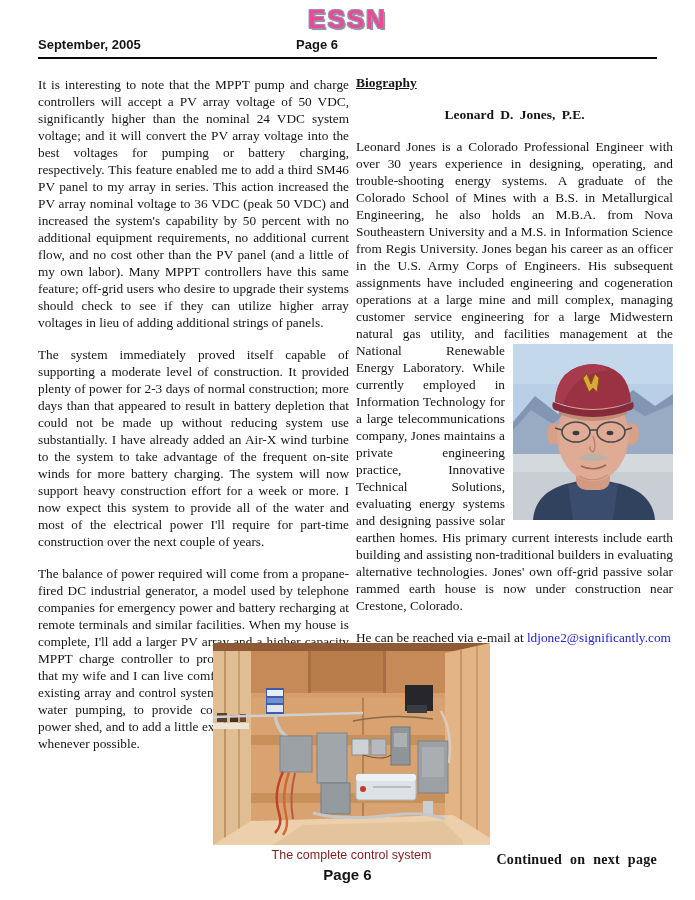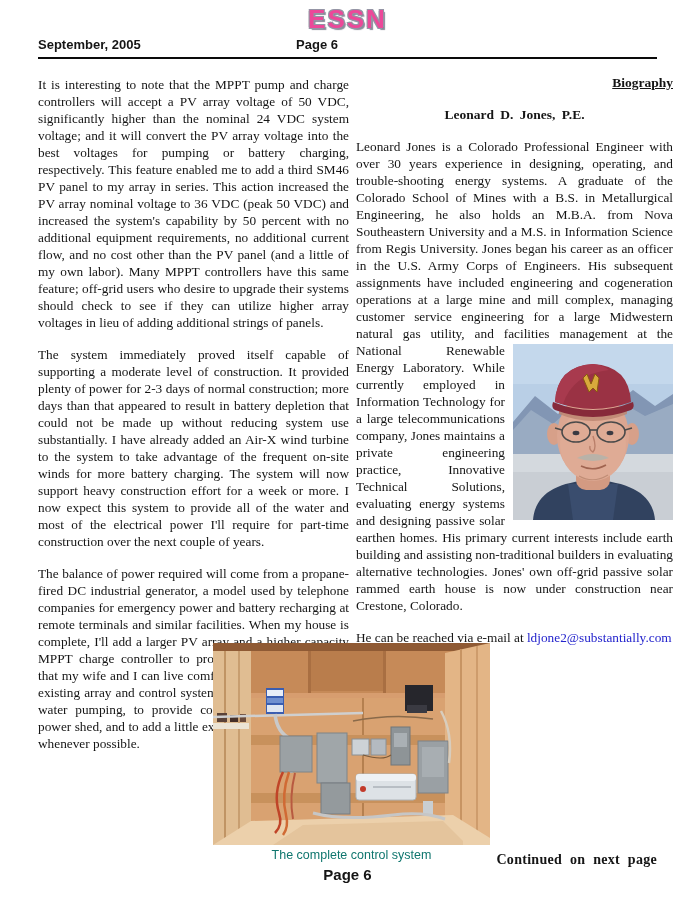--- a/index.html
+++ b/index.html
@@ -37,21 +37,21 @@
     text-shadow:1px 1px 1px #999;
   }
   .header-page{font-size:13px;width:150px;text-align:right;}
 
   
   .col{position:absolute;font-size:13.3px;line-height:17px;text-align:justify;}
   .col p{margin:0 0 15px 0;}
   .col-left{left:38px;top:76px;width:311px;}
   .col-right{left:356px;top:74px;width:317px;}
   .bio-heading{
-    text-align:right;font-weight:bold;font-size:13.5px;
+    text-align:left;font-weight:bold;font-size:13.5px;
     text-decoration:underline;margin:0 0 16px 0;
   }
   .bio-name{
     text-align:center;font-weight:bold;font-size:13.5px;
     word-spacing:3px;margin:0 0 16px 0;
   }
   .portrait-float{
     float:right;
     width:160px;height:176px;
     margin:2px 0 4px 8px;
@@ -64,21 +64,21 @@
   .control-photo{
     position:absolute;left:213px;top:643px;
     width:277px;height:202px;
   }
   .control-photo svg{display:block;width:277px;height:202px;}
   .photo-caption{
     position:absolute;left:213px;top:848px;width:277px;
     text-align:center;
     font-family:"Liberation Sans", sans-serif;
     font-size:12.5px;
-    color:#0f766e;
+    color:#7f1d1d;
   }
   .continued{
     position:absolute;right:38px;top:852px;
     font-family:"Liberation Serif", serif;
     font-weight:bold;font-size:14px;
     word-spacing:4px;letter-spacing:0.3px;
   }
   .page-footer{
     position:absolute;left:0;top:866px;width:695px;
     text-align:center;
@@ -152,21 +152,21 @@
 
         <path d="M64,114 Q80,106 96,114 Q80,120 64,114 Z" fill="#b9b2a8"></path>
 
         <path d="M68,122 Q80,128 93,121" fill="none" stroke="#a06450" stroke-width="1.6"></path>
 
         <path d="M66,132 Q80,140 95,131" fill="none" stroke="#c08d76" stroke-width="1.2"></path>
       </svg>
         </span><span>National Renewable Energy Laboratory.  While currently employed in Information Technology for a large telecommunications company, Jones maintains a private engineering practice, Innovative Technical Solutions, evaluating energy systems and designing passive solar earthen homes.  His primary current interests include earth building and assisting non-traditional builders in evaluating alternative technologies.  Jones' own off-grid passive solar rammed earth house is now under construction near Crestone, Colorado.</span>
     </p>
     <p class="contact-line">
-      <span>He can be reached via e-mail at </span><a class="link" href="#">ldjone2@substantially.com</a>
+      <span>He can be reached via e-mail at </span><a class="link" href="#">ldjone2@significantly.com</a>
     </p>
   </div>
 
   <div class="control-photo">
     <svg viewBox="0 0 277 202" xmlns="http://www.w3.org/2000/svg">
 
       <rect x="0" y="0" width="277" height="202" fill="#d79d6f"></rect>
 
       <rect x="0" y="0" width="277" height="50" fill="#c68a58"></rect>
       <rect x="20" y="0" width="3" height="50" fill="#a96f42"></rect>

